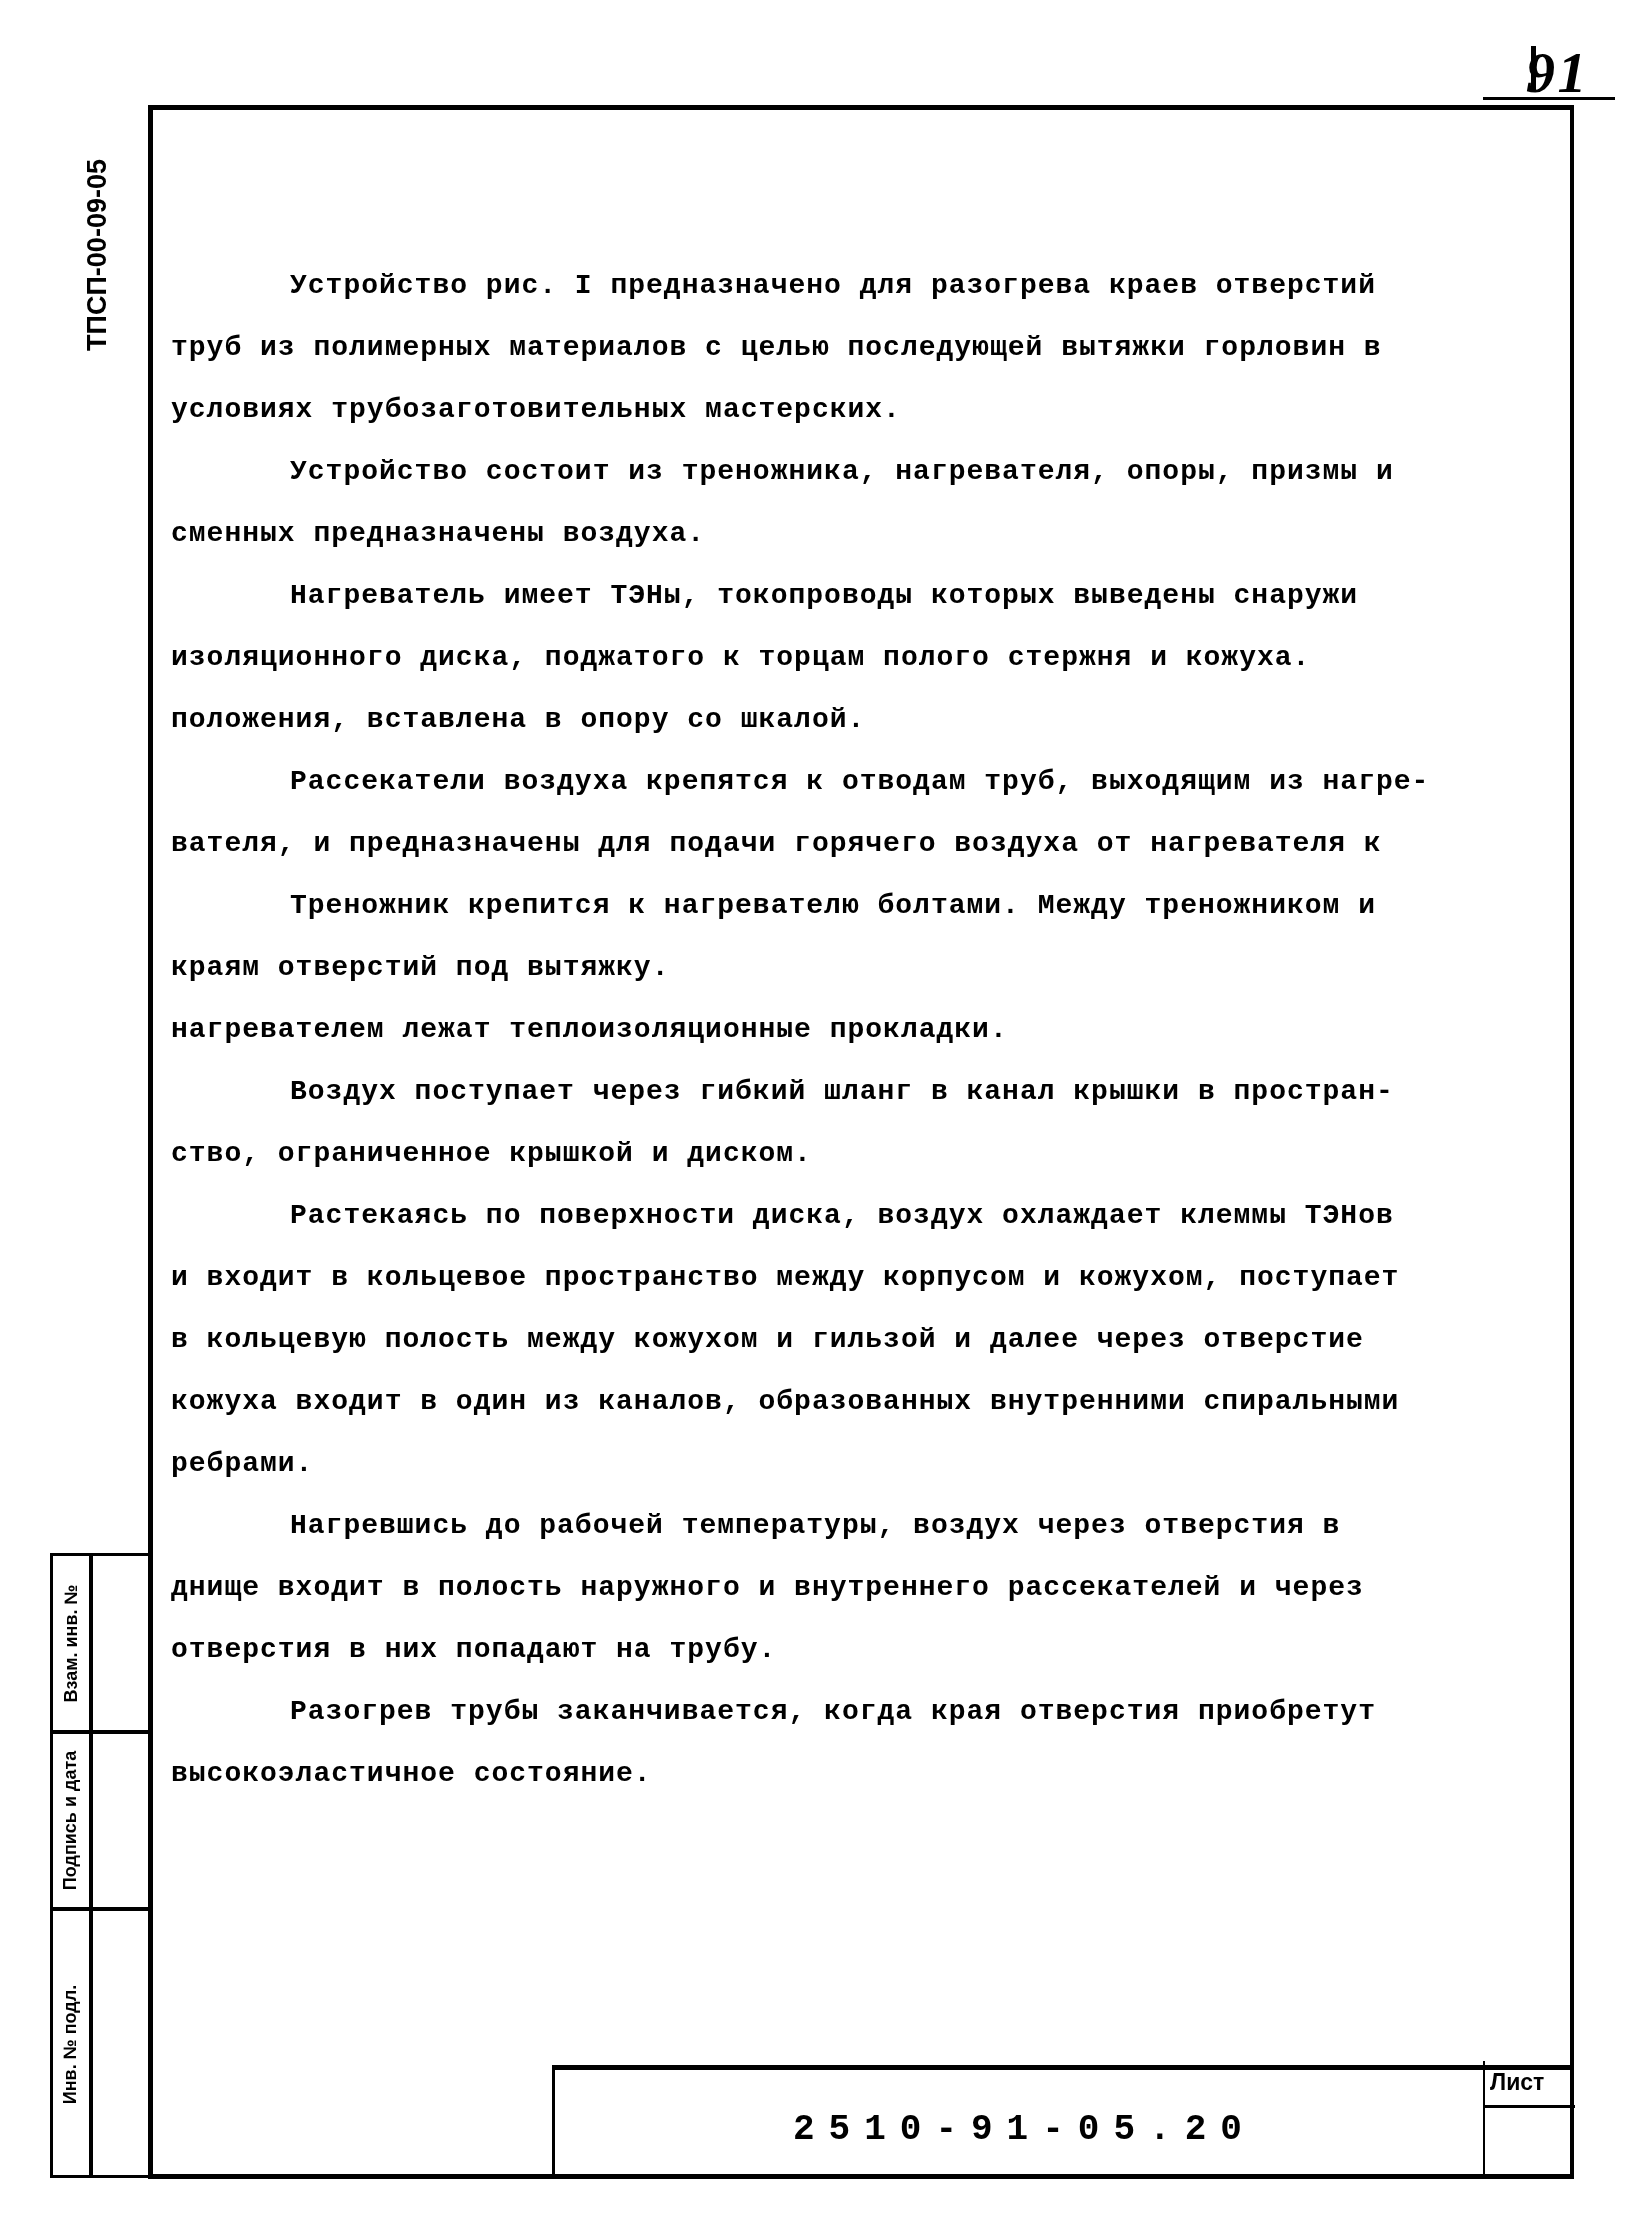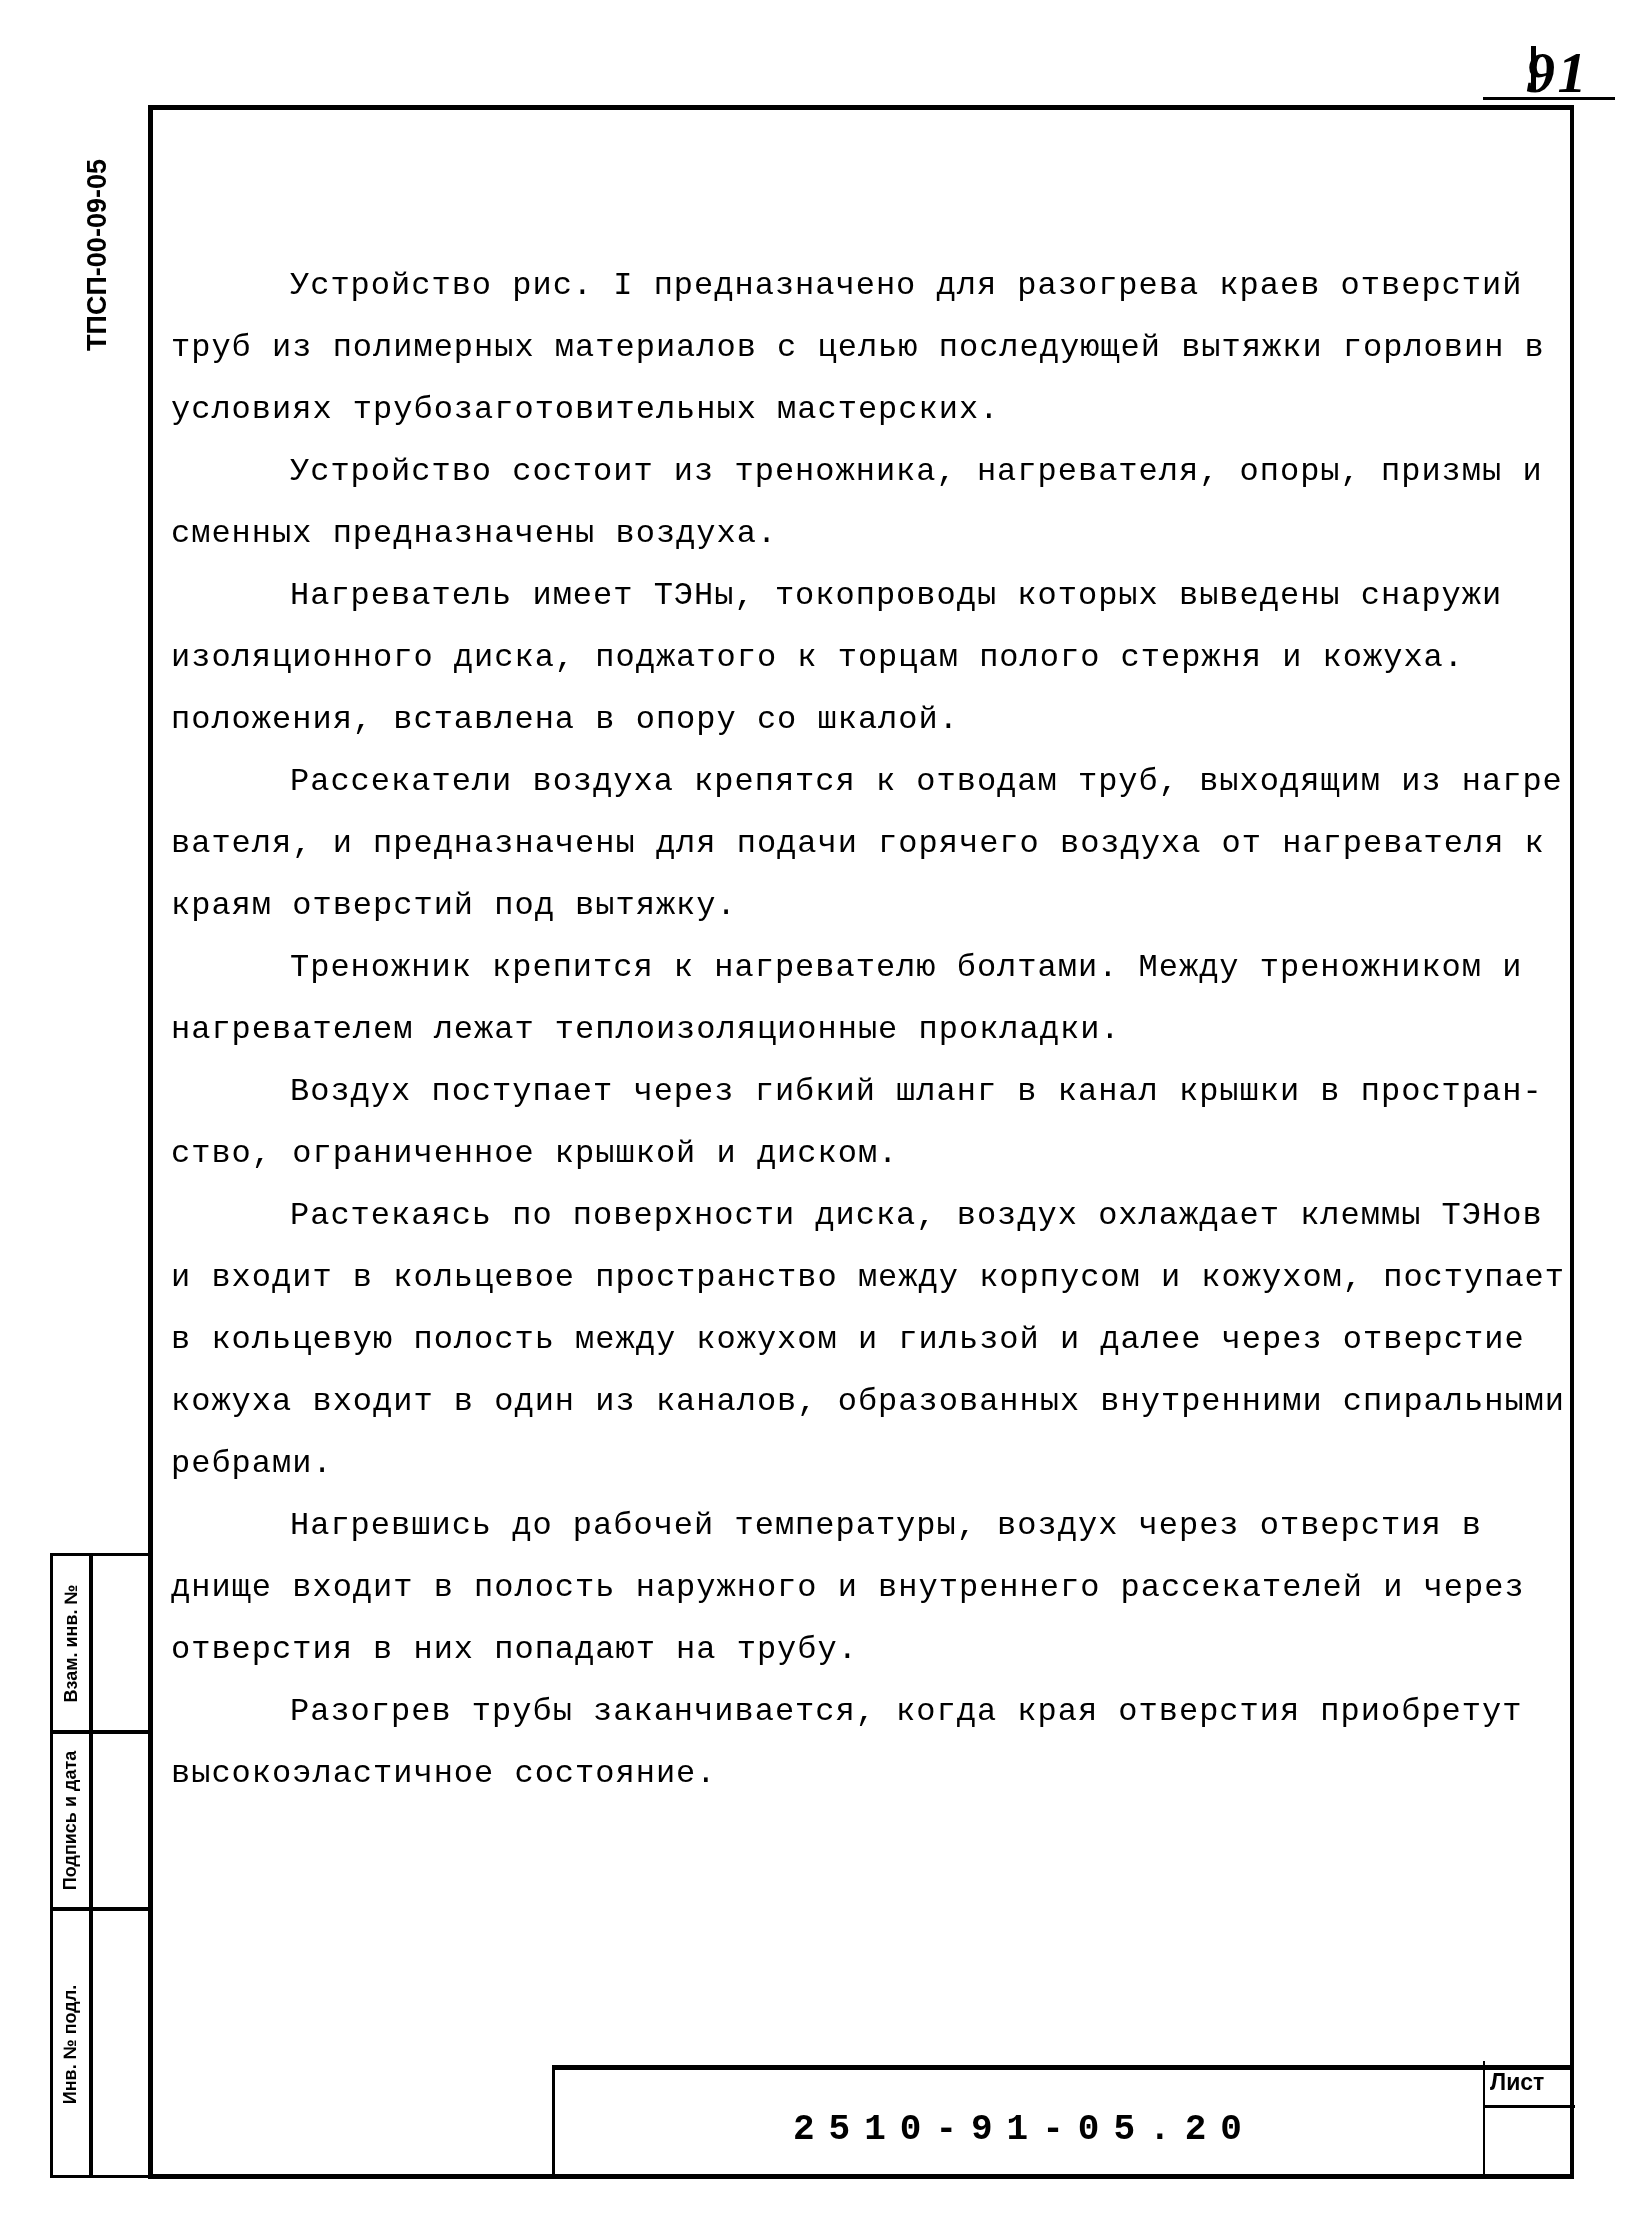--- a/index.html
+++ b/index.html
@@ -10,21 +10,21 @@
            border-left:5.2px solid #000; border-top:5.2px solid #000; border-right:4.5px solid #000; border-bottom:5.2px solid #000;
            box-sizing:border-box; }
   .page-num { left:1518px; top:39px; font-family:"Liberation Serif",serif; font-style:italic;
               font-size:58px; font-weight:bold; letter-spacing:2.6px;margin-left:8px; }
   .page-num-bar { left:1531px; top:46px; width:5.2px; height:45px; background:#000; }
   .page-num-line { left:1483px; top:97px; width:132px; height:3.2px; background:#000; }
   .doc-code { left:61px; top:148px; width:71px; height:213px; }
   .doc-code span { position:absolute; left:50%; top:50%; transform:translate(-50%,-50%) rotate(-90deg);
                    white-space:nowrap; font-family:"Liberation Sans",sans-serif; font-weight:bold; font-size:27px; }
   .body { left:171px; top:255px; width:1392px; }
-  .line { height:62px; line-height:62px; font-size:32px; font-weight:normal; white-space:nowrap;
+  .line { height:62px; line-height:62px; font-size:28px; font-weight:bold; white-space:nowrap;
           letter-spacing:1px; overflow:hidden; }
   .indent { padding-left:119px; }
   .side-table { left:50px; top:1553px; width:98px; height:625px; border:3.9px solid #000; border-right:none; box-sizing:border-box; }
   .side-table .col-div { position:absolute; left:36px; top:0; bottom:0; width:3.9px; background:#000; }
   .side-table .row-div { position:absolute; left:0; right:0; height:3.9px; background:#000; }
   .side-label { position:absolute; left:0; width:36px; display:flex; align-items:center; justify-content:center; }
   .side-label span { transform:rotate(-90deg); white-space:nowrap; font-family:"Liberation Sans",sans-serif;
                      font-weight:bold; font-size:18px; }
   .stamp { left:552px; top:2065px; width:1022px; height:114px; border-left:3.9px solid #000; border-top:5.2px solid #000; box-sizing:border-box; }
   .stamp-code { left:793px; top:2109px; font-size:36px; letter-spacing:14px; font-weight:bold; }
@@ -54,23 +54,23 @@
   <div class="line indent">Устройство состоит из треножника, нагревателя, опоры, призмы и</div>
   <div class="line">сменных предназначены воздуха.</div>
 
   <div class="line indent">Нагреватель имеет ТЭНы, токопроводы которых выведены снаружи</div>
   <div class="line">изоляционного диска, поджатого к торцам полого стержня и кожуха.</div>
 
   <div class="line">положения, вставлена в опору со шкалой.</div>
 
   <div class="line indent">Рассекатели воздуха крепятся к отводам труб, выходящим из нагре-</div>
   <div class="line">вателя, и предназначены для подачи горячего воздуха от нагревателя к</div>
+  <div class="line indent">Треножник крепится к нагревателю болтами. Между треножником и</div>
+
   <div class="line">краям отверстий под вытяжку.</div>
-
-  <div class="line indent">Треножник крепится к нагревателю болтами. Между треножником и</div>
   <div class="line">нагревателем лежат теплоизоляционные прокладки.</div>
 
   <div class="line indent">Воздух поступает через гибкий шланг в канал крышки в простран-</div>
   <div class="line">ство, ограниченное крышкой и диском.</div>
 
   <div class="line indent">Растекаясь по поверхности диска, воздух охлаждает клеммы ТЭНов</div>
   <div class="line">и входит в кольцевое пространство между корпусом и кожухом, поступает</div>
   <div class="line">в кольцевую полость между кожухом и гильзой и далее через отверстие</div>
   <div class="line">кожуха входит в один из каналов, образованных внутренними спиральными</div>
   <div class="line">ребрами.</div>

